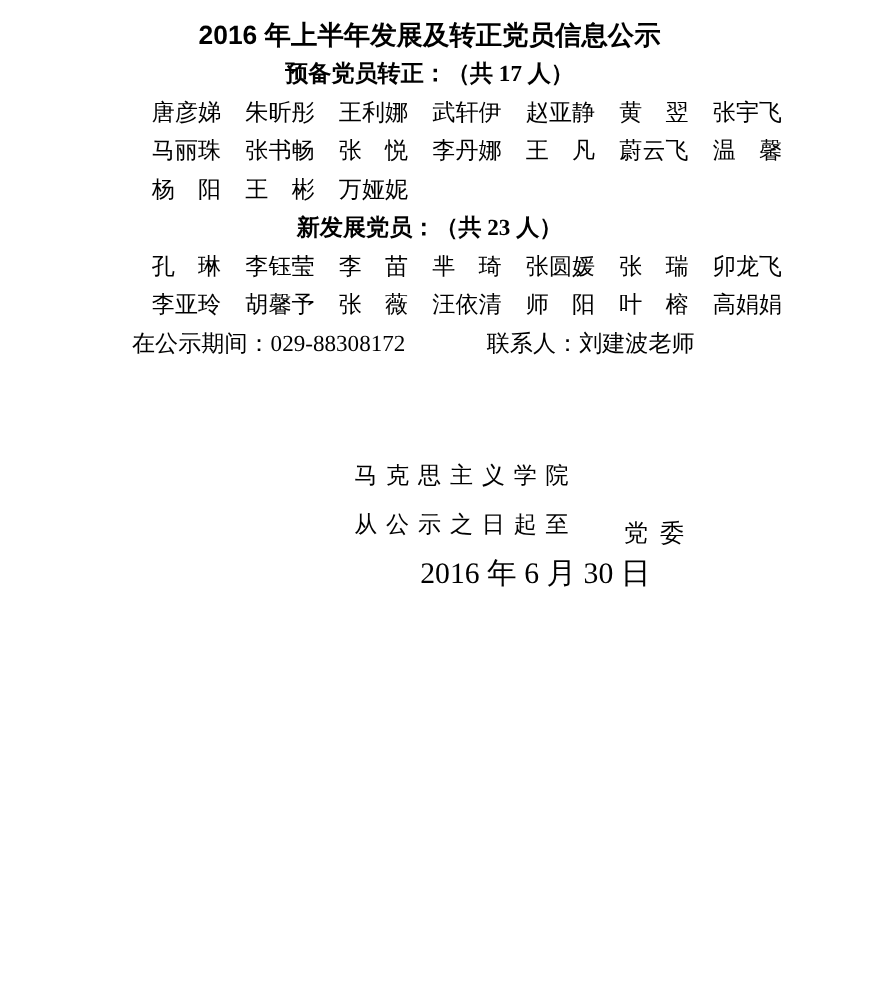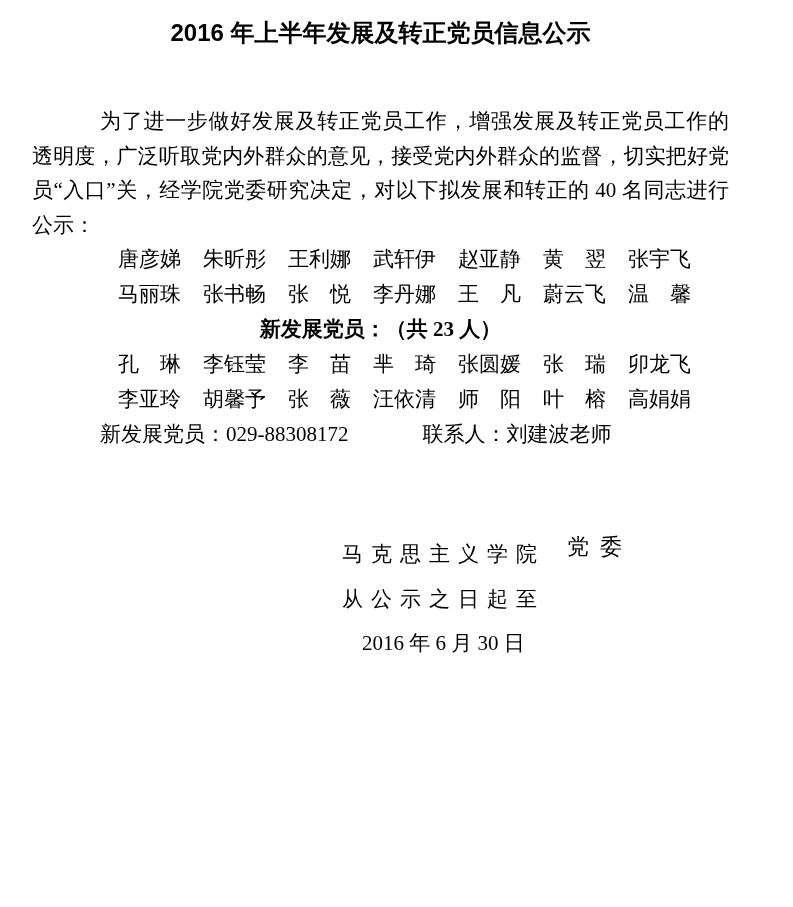--- a/index.html
+++ b/index.html
@@ -11,21 +11,21 @@
     width: 793px;
     height: 907px;
     color: #000000;
     font-family: "Liberation Serif", "DejaVu Serif", serif;
     overflow: hidden;
   }
   .page {
     box-sizing: border-box;
     width: 793px;
     height: 907px;
-    padding: 16px 64px 0 32px;
+    padding: 16px 64px 0 52px;
   }
   .doc-title {
     text-align: center;
     font-family: "Liberation Sans", "DejaVu Sans", sans-serif;
     font-weight: bold;
     font-size: 24px;
     line-height: 34px;
     margin: 0;
   }
   .para {
@@ -62,73 +62,78 @@
     padding-left: 68px;
     font-size: 21px;
     line-height: 35px;
   }
   .signature {
     margin-top: 80px;
     margin-left: auto;
     margin-right: 96px;
     width: fit-content;
     display: flex;
-    align-items: flex-start;
-    gap: 22px;
+    align-items: flex-end;
+    gap: 42px;
   }
   .sig-lines {
     text-align: center;
   }
   .sig-line {
     font-size: 21px;
     line-height: 45px;
     letter-spacing: 8px;
     white-space: nowrap;
   }
   .sig-suffix {
     font-size: 22px;
     letter-spacing: 11px;
     white-space: nowrap;
   }
   .date-line {
     margin-top: 4px;
     margin-left: 330px;
-    font-size: 21px;
+    font-size: 27px;
     line-height: 34px;
     width: fit-content;
     white-space: nowrap;
   }
 </style>
 </head>
 <body>
 
 <div class="page">
 
   <h1 class="doc-title">2016 年上半年发展及转正党员信息公示</h1>
 
-  <p class="para intro">为了进一步做好发展及转正党员工作，增强发展及转正党员工作的透明度，广泛听取党内外群众的意见，接受党内外群众的监督，切实把好党员“入口”关，经学院党委研究决定，对以下拟发展和转正的 40 名同志进行公示：</p>
 
   <div>
+    <h2 class="section-header">预备党员转正：（共 17 人）</h2>
     <div class="name-row">
         <span class="name">唐彦娣</span>
         <span class="name">朱昕彤</span>
         <span class="name">王利娜</span>
         <span class="name">武轩伊</span>
         <span class="name">赵亚静</span>
         <span class="name">黄　翌</span>
         <span class="name">张宇飞</span>
       </div>
     <div class="name-row">
         <span class="name">马丽珠</span>
         <span class="name">张书畅</span>
         <span class="name">张　悦</span>
         <span class="name">李丹娜</span>
         <span class="name">王　凡</span>
         <span class="name">蔚云飞</span>
         <span class="name">温　馨</span>
+      </div>
+    <div class="name-row">
+        <span class="name">杨　阳</span>
+        <span class="name">王　彬</span>
+        <span class="name">万娅妮</span>
       </div>
   </div>
 
   <div>
     <h2 class="section-header">新发展党员：（共 23 人）</h2>
     <div class="name-row">
         <span class="name">孔　琳</span>
         <span class="name">李钰莹</span>
         <span class="name">李　苗</span>
         <span class="name">芈　琦</span>
@@ -142,21 +147,21 @@
         <span class="name">张　薇</span>
         <span class="name">汪依清</span>
         <span class="name">师　阳</span>
         <span class="name">叶　榕</span>
         <span class="name">高娟娟</span>
       </div>
   </div>
 
 
   <div class="contact-line">
-    <span><span>新发展党员：</span><span>029-88308172</span></span>
+    <span><span>在公示期间：</span><span>029-88308172</span></span>
     <span><span>联系人：</span><span>刘建波老师</span></span>
   </div>
 
 
   <div class="signature">
     <div class="sig-lines">
       <div class="sig-line">马克思主义学院</div>
       <div class="sig-line">从公示之日起至</div>
     </div>
     <div class="sig-suffix">党委</div>

